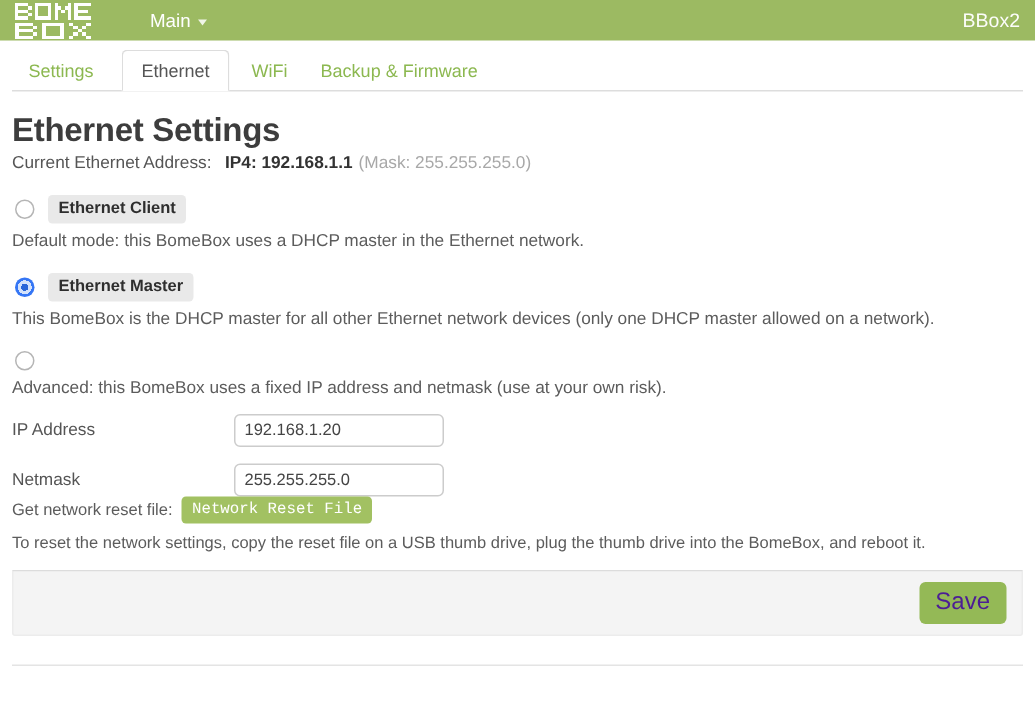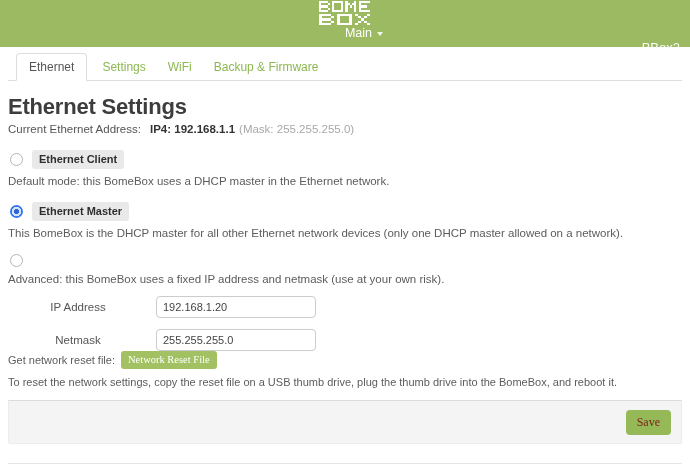--- a/index.html
+++ b/index.html
@@ -11,22 +11,22 @@
   }
   *{box-sizing:border-box;}
   html,body{margin:0;padding:0;}
   body{
     width:690px;height:476px;overflow:hidden;background:#fff;
     font-family:"Liberation Sans","DejaVu Sans",sans-serif;
     -webkit-font-smoothing:antialiased;
   }
   
   .header{
-    height:47px;background:var(--header-green);
-    display:flex;align-items:center;padding:0 10px;flex-direction:column;
+    height:27px;background:var(--header-green);
+    display:flex;align-items:center;padding:0 10px;
   }
   .logo{display:block;flex:none;margin-top:1px;}
   .menu{
     margin-left:38px;color:#fff;font-size:12.5px;
     display:flex;align-items:center;cursor:pointer;
   }
   .caret{
     width:0;height:0;display:inline-block;margin-left:5px;margin-top:2px;
     border-left:3.5px solid transparent;border-right:3.5px solid transparent;
     border-top:4px solid rgba(255,255,255,.85);
@@ -70,45 +70,45 @@
     background:radial-gradient(circle,#2a66d9 0 2.4px,#d4e2fb 2.4px 4.6px,var(--radio-blue) 4.6px 7px);
   }
   .chip{
     background:#e9e9e9;border-radius:3px;padding:2px 7px;
     font-weight:bold;font-size:11px;color:#2e2e2e;line-height:1.35;
   }
   .option-desc{margin-top:6px;font-size:11.5px;color:#5c5c5c;}
   
   .form{margin-top:7px;}
   .form-row{display:flex;align-items:center;margin-top:11px;}
-  .form-label{width:140px;flex:none;text-align:center;margin-right:8px;font-size:11.5px;color:#555;}
+  .form-label{width:140px;flex:none;text-align:left;margin-right:8px;font-size:11.5px;color:#555;}
   .form-input{
-    width:160px;padding:4px 6px;font-size:11px;color:#444;
+    width:140px;padding:4px 6px;font-size:11px;color:#444;
     border:1px solid #ccc;border-radius:4px;outline:none;
     font-family:"Liberation Sans","DejaVu Sans",sans-serif;
   }
   
   .reset{}
   .reset-line{display:flex;align-items:center;gap:6px;font-size:11px;color:#5c5c5c;}
   .chip-btn{
     background:var(--chip-green);color:#fff;font-size:10.5px;
     padding:2px 7px;border-radius:3px;border:none;cursor:pointer;line-height:1.4;
-    font-family:Liberation Serif, serif;
+    font-family:Liberation Mono, monospace;
   }
   .reset-instructions{margin-top:7px;font-size:11px;color:#5c5c5c;}
   
   .action-bar{
     margin-top:12px;height:44px;background:#f4f4f4;
     border:1px solid #ececec;border-top-color:#dcdcdc;border-radius:0 0 2px 2px;
     display:flex;align-items:center;justify-content:flex-end;padding:0 10px;
   }
   .save-btn{
-    background:var(--button-green);color:#7f1d1d;font-size:12px;
+    background:var(--button-green);color:#4c1d95;font-size:16px;
     padding:5px 11px;border:none;border-radius:4px;cursor:pointer;
-    font-family:Liberation Serif, serif;
+    font-family:Liberation Sans, sans-serif;
   }
   
   .footer{
     margin-top:19px;border-top:1px solid #e4e4e4;padding:9px 1px 0 1px;
     display:flex;justify-content:space-between;align-items:baseline;
     font-size:11px;color:#aeaeae;
   }
 </style>
 </head>
 <body>
@@ -225,22 +225,22 @@
   <div class="menu">
     <span>Main</span>
     <span class="caret"></span>
   </div>
   <div class="device">BBox2</div>
 </div>
 
 <div class="content">
 
   <div class="tabs">
+    <div class="tab">Settings</div>
     <div class="tab active">Ethernet</div>
-    <div class="tab">Settings</div>
     <div class="tab">WiFi</div>
     <div class="tab">Backup &amp; Firmware</div>
   </div>
 
   <div class="page-title">Ethernet Settings</div>
 
   <div class="addr-row">
     <span class="addr-label">Current Ethernet Address:</span>
     <span class="addr-value">IP4: 192.168.1.1</span>
     <span class="addr-mask">(Mask: 255.255.255.0)</span>

